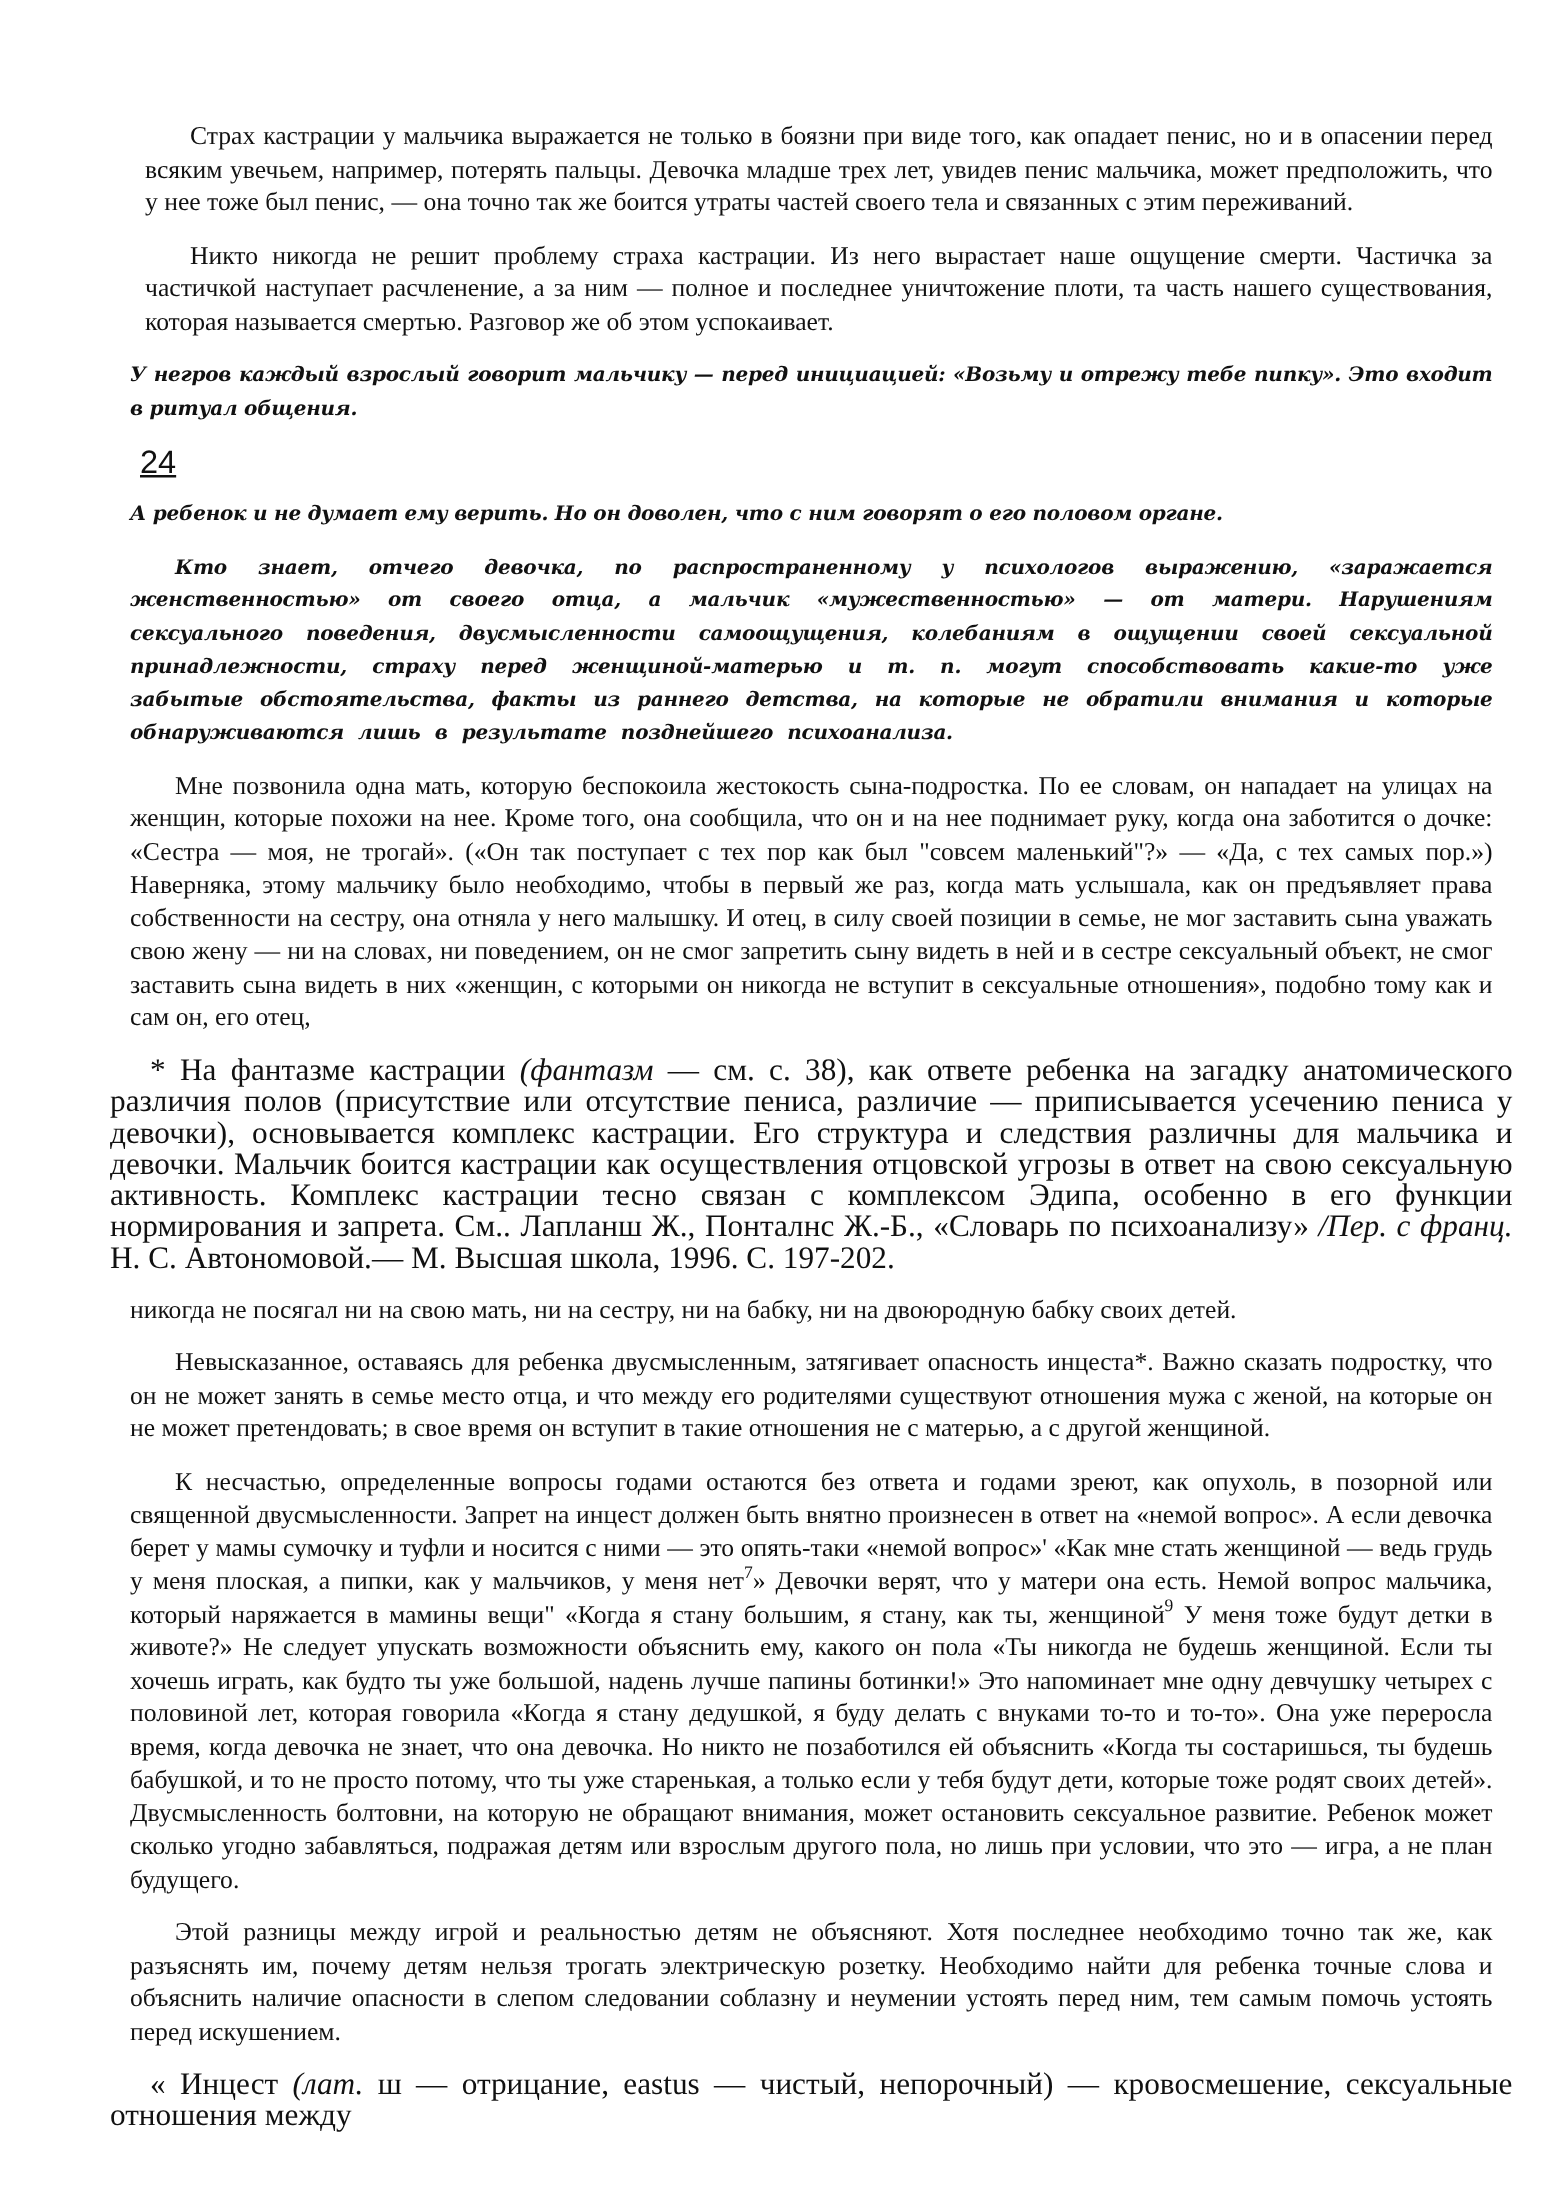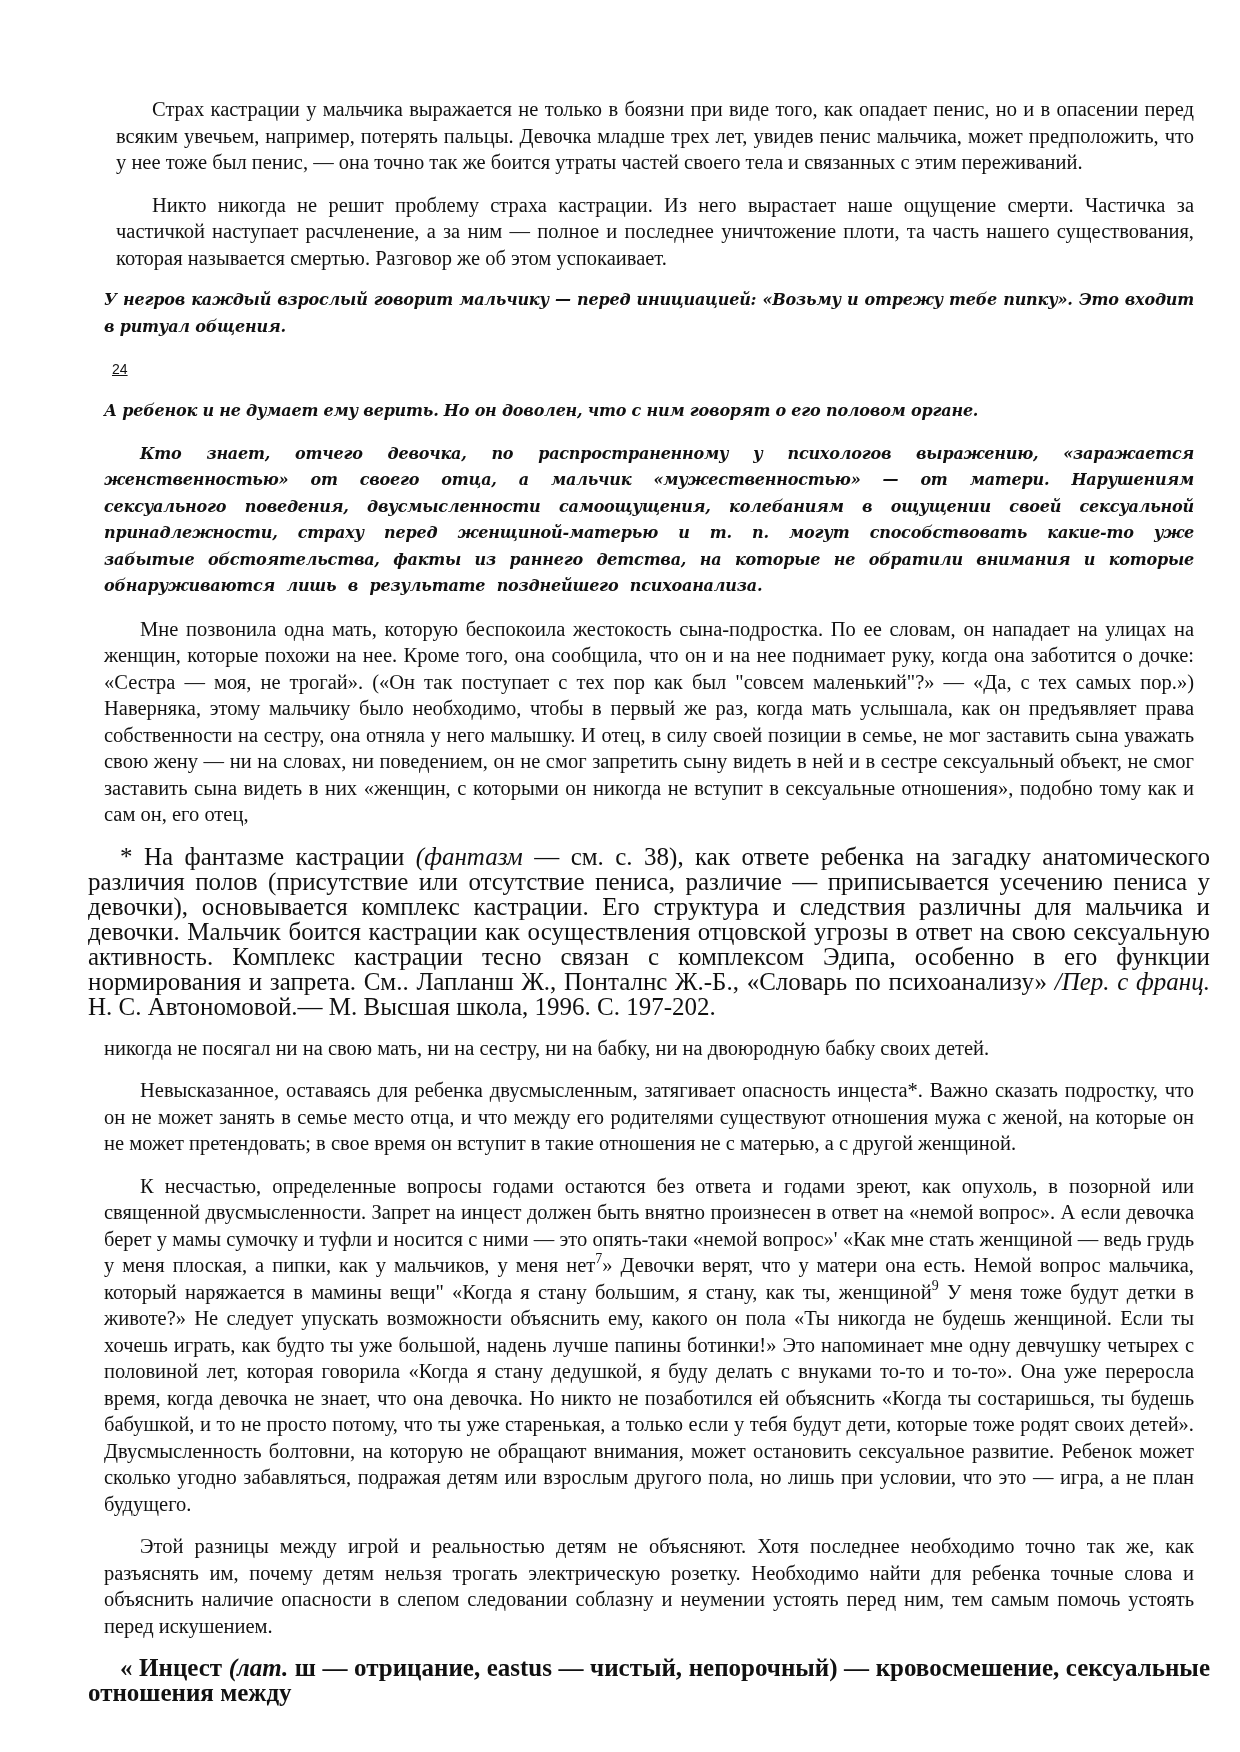--- a/index.html
+++ b/index.html
@@ -36,21 +36,21 @@
     .it {
       font-style: italic;
       font-weight: bold;
       font-family: "DejaVu Serif", "Liberation Serif", serif;
       font-size: 16px;
       letter-spacing: -0.2px;
     }
     .it.spaced { word-spacing: 6px; }
     .pagenum {
       font-family: "Liberation Sans", "DejaVu Sans", sans-serif;
-      font-size: 14px;
+      font-size: 26px;
       line-height: 26px;
       margin: 0;
       text-decoration: underline;
     }
     .pagenum.n24 { padding-left: 24px; }
     .fn {
       font-size: 25px;
       line-height: 25px;
       text-indent: 32px;
       margin: 0;
@@ -84,15 +84,15 @@
 
 
   <p class="p noindent">никогда не посягал ни на свою мать, ни на сестру, ни на бабку, ни на двоюродную бабку своих детей.</p>
 
   <p class="p gap">Невысказанное, оставаясь для ребенка двусмысленным, затягивает опасность инцеста*. Важно сказать подростку, что он не может занять в семье место отца, и что между его родителями существуют отношения мужа с женой, на которые он не может претендовать; в свое время он вступит в такие отношения не с матерью, а с другой женщиной.</p>
 
   <p class="p gap"><span>К несчастью, определенные вопросы годами остаются без ответа и годами зреют, как опухоль, в позорной или священной двусмысленности. Запрет на инцест должен быть внятно произнесен в ответ на «немой вопрос». А если девочка берет у мамы сумочку и туфли и носится с ними — это опять-таки «немой вопрос»' «Как мне стать женщиной — ведь грудь у меня плоская, а пипки, как у мальчиков, у меня нет</span><sup class="fnref">7</sup><span>» Девочки верят, что у матери она есть. Немой вопрос мальчика, который наряжается в мамины вещи" «Когда я стану большим, я стану, как ты, женщиной</span><sup class="fnref">9</sup><span> У меня тоже будут детки в животе?» Не следует упускать возможности объяснить ему, какого он пола «Ты никогда не будешь женщиной. Если ты хочешь играть, как будто ты уже большой, надень лучше папины ботинки!» Это напоминает мне одну девчушку четырех с половиной лет, которая говорила «Когда я стану дедушкой, я буду делать с внуками то-то и то-то». Она уже переросла время, когда девочка не знает, что она девочка. Но никто не позаботился ей объяснить «Когда ты состаришься, ты будешь бабушкой, и то не просто потому, что ты уже старенькая, а только если у тебя будут дети, которые тоже родят своих детей». Двусмысленность болтовни, на которую не обращают внимания, может остановить сексуальное развитие. Ребенок может сколько угодно забавляться, подражая детям или взрослым другого пола, но лишь при условии, что это — игра, а не план будущего.</span></p>
 
   <p class="p gap">Этой разницы между игрой и реальностью детям не объясняют. Хотя последнее необходимо точно так же, как разъяснять им, почему детям нельзя трогать электрическую розетку. Необходимо найти для ребенка точные слова и объяснить наличие опасности в слепом следовании соблазну и неумении устоять перед ним, тем самым помочь устоять перед искушением.</p>
 
-  <p class="fn footnote-start" style="margin-top:12px;font-weight:bold;"><span>«</span><span> Инцест </span><span class="fi">(лат.</span><span> ш — отрицание, eastus — чистый, непорочный) — кровосмешение, сексуальные отношения между</span></p>
+  <p class="fn footnote-start" style="margin-top:12px;"><span>«</span><span> Инцест </span><span class="fi">(лат.</span><span> ш — отрицание, eastus — чистый, непорочный) — кровосмешение, сексуальные отношения между</span></p>
 
 </div>
 
 </body></html>

